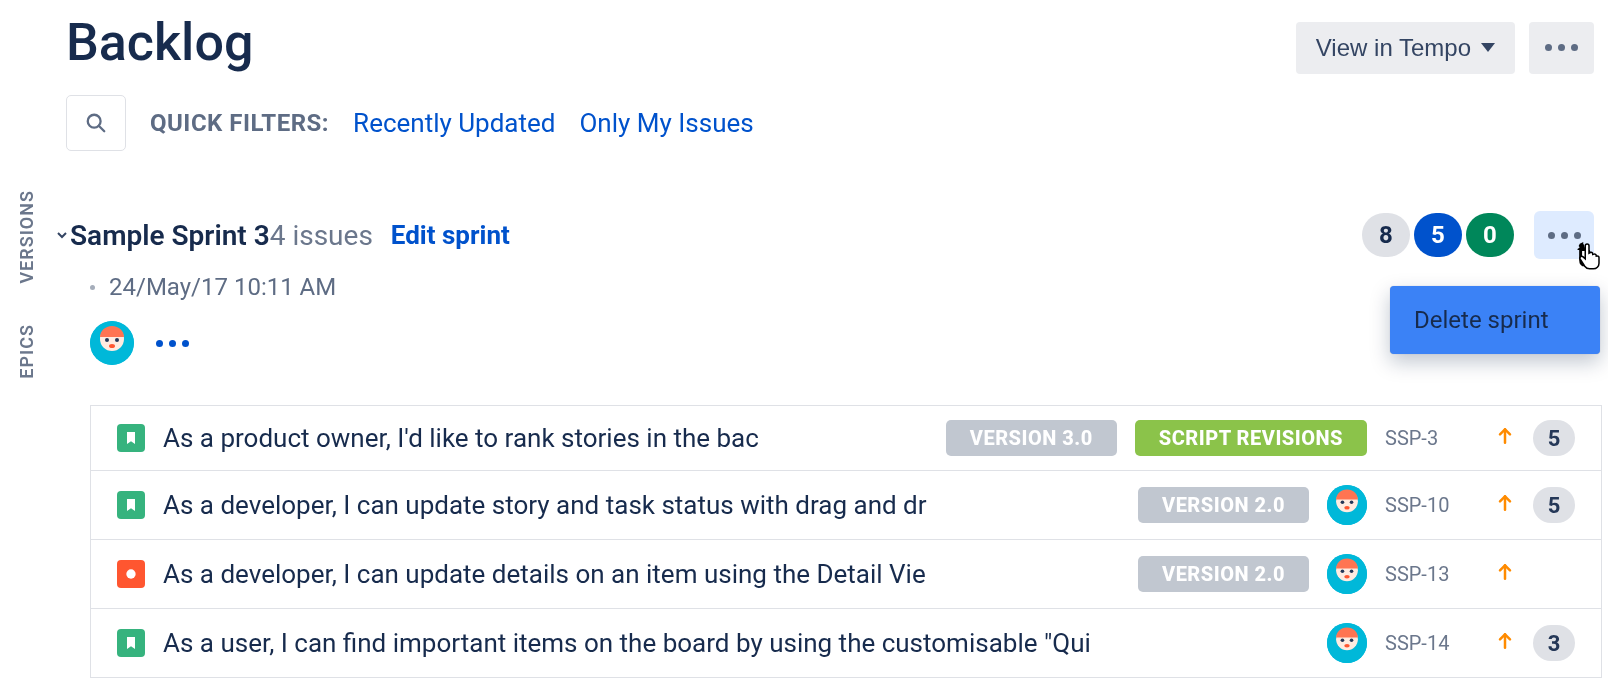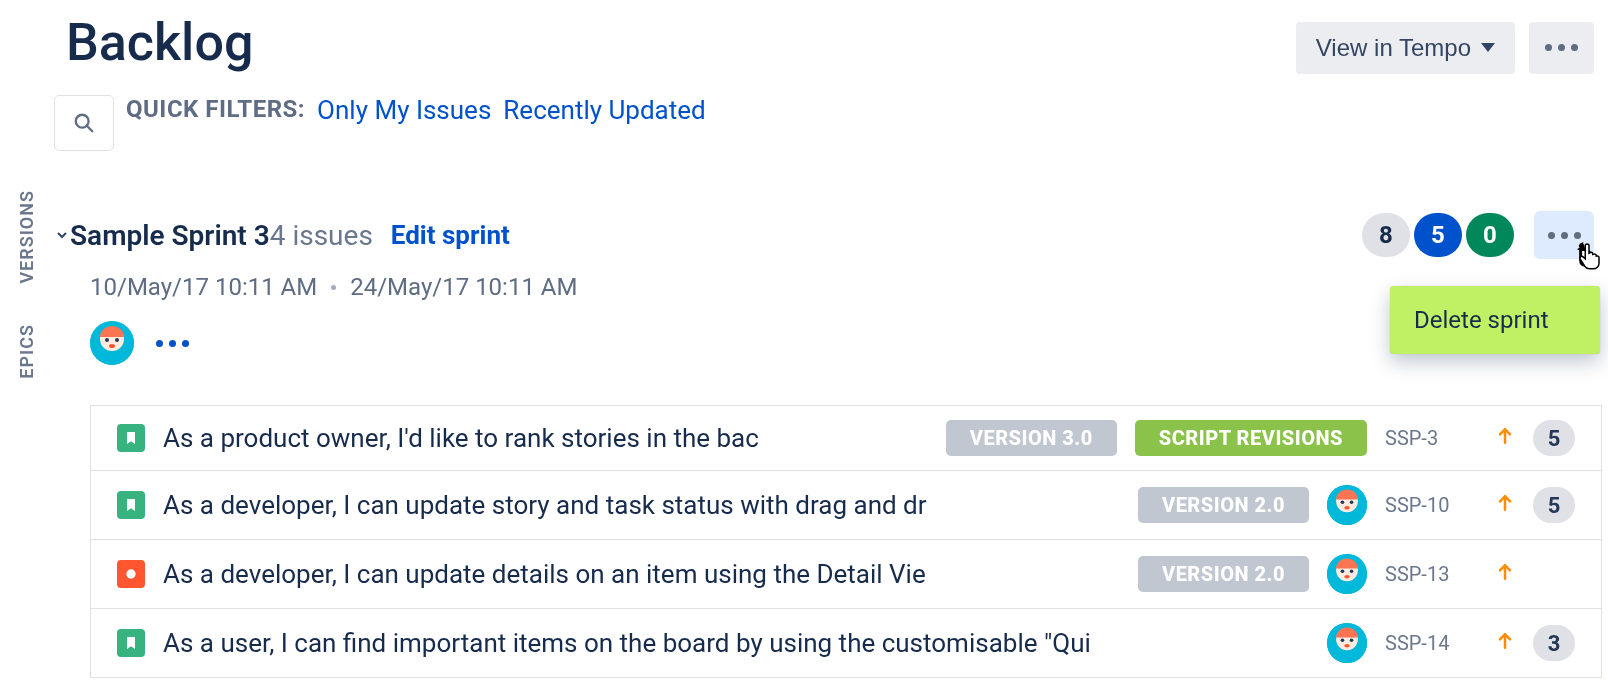--- a/index.html
+++ b/index.html
@@ -66,22 +66,24 @@
     align-items: center;
     gap: 10px;
     cursor: pointer;
   }
   .btn.icon-only { padding: 0 16px; }
   .caret-down { width: 0; height: 0; border-left: 7px solid transparent; border-right: 7px solid transparent; border-top: 9px solid #344563; }
   .dots { display: inline-flex; gap: 6px; }
   .dots span { width: 7px; height: 7px; border-radius: 50%; background: #5E6C84; display: inline-block; }
   .filter-row {
     display: flex;
-    gap: 12px;
+    align-items: center;
+    gap: 24px;
     margin-top: 12px;
+    margin-left: 12px;
   }
   .search-btn {
     width: 60px; height: 56px;
     border: 1px solid #DFE1E6;
     border-radius: 5px;
     background: #fff;
     display: flex; align-items: center; justify-content: center;
     cursor: pointer;
   }
   .quick-label {
@@ -120,21 +122,21 @@
     display: flex; align-items: center; justify-content: center;
     cursor: pointer; position: relative;
     margin-left: 20px;
   }
   .cursor-icon {
     position: absolute; right: -6px; bottom: -10px;
   }
   .menu-popover {
     position: absolute;
     right: 8px; top: 286px;
-    background: #bef264;
+    background: #3b82f6;
     border-radius: 4px;
     box-shadow: 0 8px 20px rgba(9,30,66,0.25), 0 0 1px rgba(9,30,66,0.3);
     padding: 10px 0;
     min-width: 210px;
     z-index: 10;
   }
   .menu-item {
     padding: 10px 24px;
     font-size: 24px;
     color: #172B4D;
@@ -232,22 +234,22 @@
     </div>
 
     <div class="filter-row">
       <div class="search-btn">
         <svg width="22" height="22" viewBox="0 0 24 24" fill="none" stroke="#5E6C84" stroke-width="2.5" stroke-linecap="round">
             <circle cx="10" cy="10" r="7"></circle>
             <line x1="21" y1="21" x2="15" y2="15"></line>
           </svg>
       </div>
       <span class="quick-label">QUICK FILTERS:</span>
+      <span class="filter-link">Recently Updated</span>
       <span class="filter-link">Only My Issues</span>
-      <span class="filter-link">Recently Updated</span>
     </div>
 
     <div class="sprint-header">
       <svg class="chevron" width="16" height="16" viewBox="0 0 24 24" fill="none" stroke="#344563" stroke-width="3">
           <polyline points="6 9 12 15 18 9"></polyline>
         </svg>
       <span class="sprint-name">Sample Sprint 3</span>
       <span class="issue-count">4 issues</span>
       <span class="edit-link">Edit sprint</span>
       <span class="spacer"></span>
@@ -276,21 +278,20 @@
             <path fill="#fff" stroke="#000" stroke-width="1.2" d="M9 3a1.5 1.5 0 0 1 3 0v6l1-.5a1.3 1.3 0 0 1 2 1v.5l1-.3a1.3 1.3 0 0 1 1.8 1.2v.4l.8-.1a1.2 1.2 0 0 1 1.4 1.2v4.6c0 2.5-2 4.5-4.5 4.5h-3c-1.6 0-3-.8-3.9-2.1L5 13.8a1.5 1.5 0 0 1 2.3-1.9L9 13.5V3z"></path>
           </svg>
       </div>
     </div>
 
     <div class="menu-popover">
       <div class="menu-item">Delete sprint</div>
     </div>
 
     <div class="sprint-sub">
-      <span>10/May/17 10:11 AM</span>
       <span class="dot-sep"></span>
       <span>24/May/17 10:11 AM</span>
     </div>
 
     <div class="assignee-row">
       <span class="avatar">
         <svg width="44" height="44" viewBox="0 0 44 44">
             <circle cx="22" cy="22" r="22" fill="#00B8D9"></circle>
             <circle cx="22" cy="18" r="12" fill="#FFEBE0"></circle>
             <path d="M10 16c0-6 5-11 12-11s12 5 12 11H10z" fill="#FF7452"></path>

